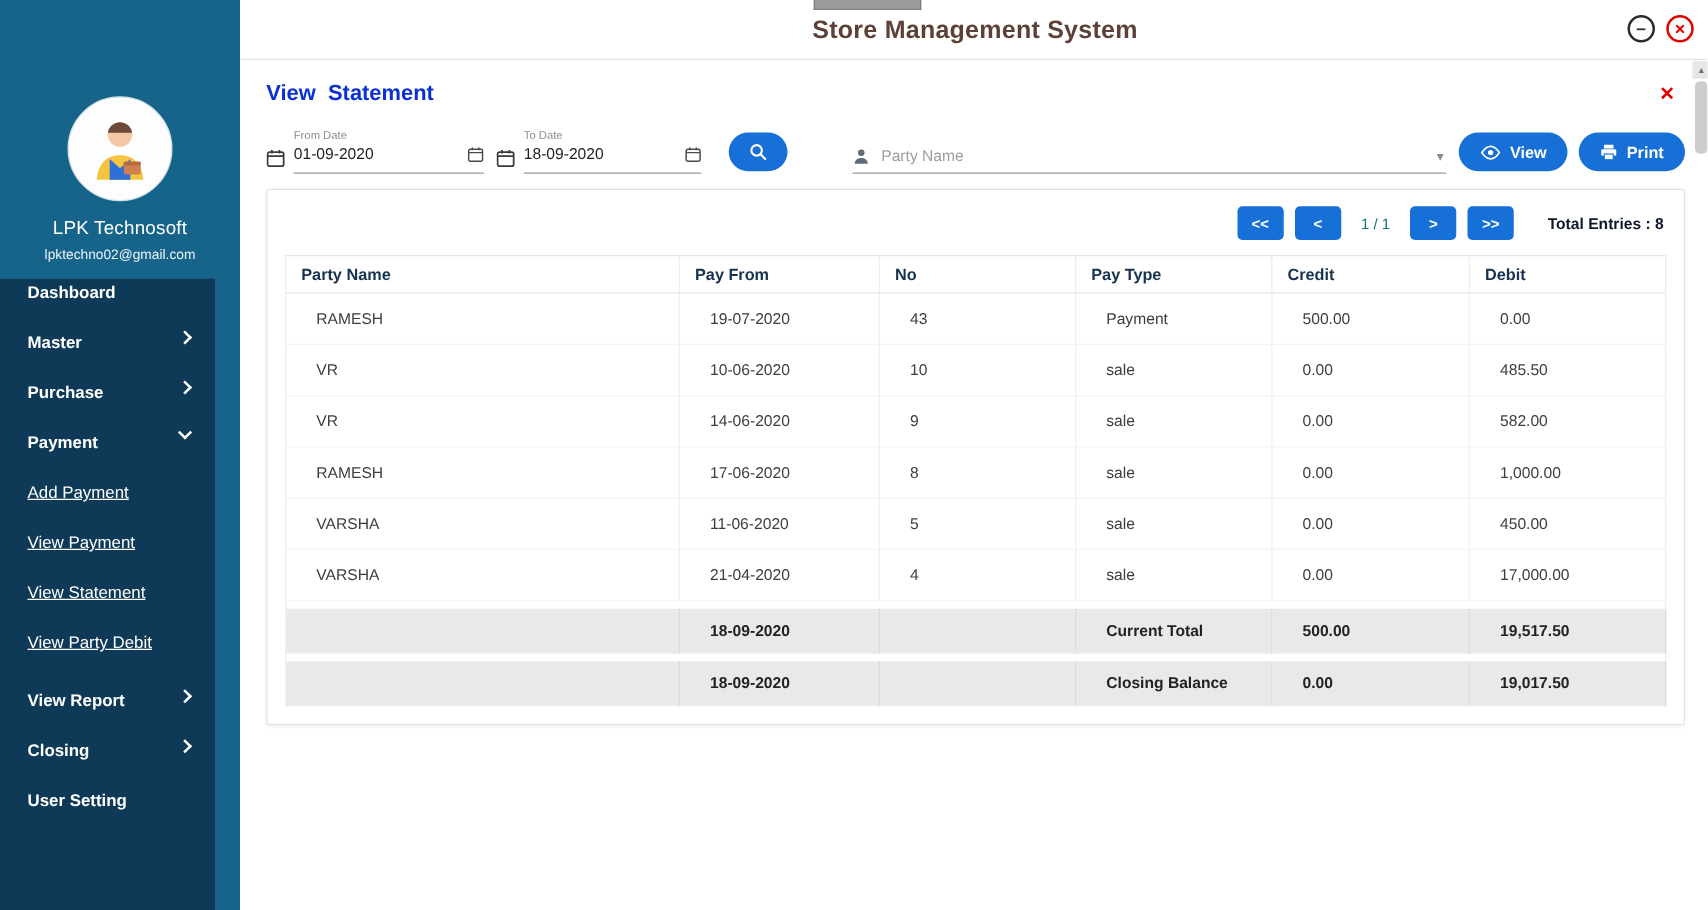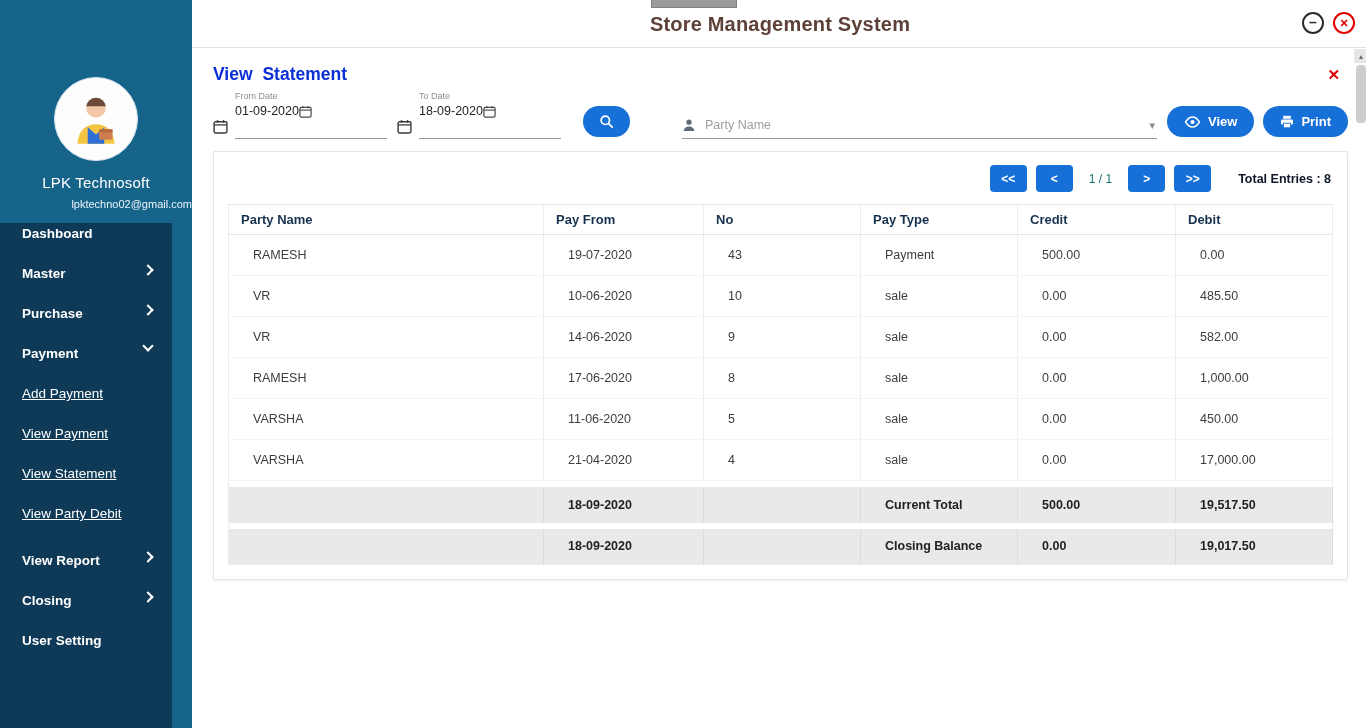--- a/index.html
+++ b/index.html
@@ -7,21 +7,21 @@
   body { font-family:"Liberation Sans", sans-serif; background:#fff; }
 
   .app { position:relative; width:1366px; height:728px; display:flex; }
 
   
   .sidebar { width:192px; flex-shrink:0; background:#17648a; display:flex; flex-direction:column; height:100%; }
   .profile { padding-top:66px; text-align:center; color:#fff;margin-top:11px; }
   .avatar { width:84px; height:84px; border-radius:50%; background:#fdfdfd; margin:0 auto 13px;
             display:flex; align-items:center; justify-content:center; border:1px solid #d3e2ec; overflow:hidden; }
   .brand { font-size:15px; letter-spacing:.2px; }
-  .email { font-size:11px; margin-top:7px; color:#eaf4fa;text-align:right; }
+  .email { font-size:11px; margin-top:7px; color:#eaf4fa; }
   .menu { width:172px; background:#0e3a57; flex:1; margin-top:13px; padding-top:3px; color:#fff; }
   .menu-item { height:40px; display:flex; padding:0 18px 0 22px;
                font-size:13.5px; font-weight:bold; cursor:pointer; }
   .menu-item.sub { font-weight:normal;text-decoration:underline; }
   .menu-item.gap { margin-top:7px; }
   .chev { width:8px; height:8px; border-right:2px solid #fff; border-bottom:2px solid #fff;
           display:inline-block; margin-left:auto; }
   .chev.right { transform:rotate(-45deg); margin-right:2px; }
   .chev.down  { transform:rotate(45deg); margin-right:2px; margin-top:-4px; }
 
@@ -40,26 +40,26 @@
   .content { padding:0 20px 0 21px; }
   .page-head { display:flex; justify-content:space-between; align-items:center; margin-top:16px; }
   .page-head h2 { font-size:17.5px; color:#0a2fd4; word-spacing:5px; }
   .page-close { color:#e10000; font-size:15px; font-weight:bold; cursor:pointer; padding-right:8px; }
 
   
   .filters { display:flex; align-items:flex-end; margin-top:12px; height:42px; }
   .date-group { display:flex; align-items:flex-end; }
   .cal-icon { display:inline-flex; cursor:pointer; }
   .cal-left { margin-right:7px; padding-bottom:5px; }
-  .date-col { border-bottom:1px solid #9a9a9a; padding-bottom:20px; }
+  .date-col { border-bottom:1px solid #9a9a9a; padding-bottom:8px; }
   .date-col.w1 { width:152px; }
   .date-col.w2 { width:142px; margin-left:0; }
   .to-group { margin-left:10px; }
   .date-label { font-size:9px; color:#8d8d8d; display:block; }
-  .date-val-row { display:flex; justify-content:flex-start; align-items:center; margin-top:3px; }
+  .date-val-row { display:flex; justify-content:space-between; align-items:center; margin-top:3px; }
   .date-value { font-size:12.5px; color:#1f1f1f; }
   .btn { border:none; cursor:pointer; font-family:inherit; background:#1670d7; color:#fff; }
   .search-btn { width:47px; height:31px; border-radius:16px; display:flex; align-items:center; justify-content:center;
                 margin-left:22px; margin-bottom:2px; }
   .party-group { display:flex; align-items:center; flex:1; margin-left:52px; margin-right:10px;
                  border-bottom:1px solid #9a9a9a; padding-bottom:6px; }
   .party-group input { border:none; outline:none; flex:1; font-size:12.5px; margin-left:9px; color:#333; background:transparent; font-family:inherit; }
   .party-group input::placeholder { color:#9e9e9e; }
   .party-caret { color:#8a8a8a; font-size:11px; cursor:pointer; padding-right:2px; }
   .pill { height:31px; border-radius:16px; font-weight:bold; font-size:13px; display:flex; align-items:center;

